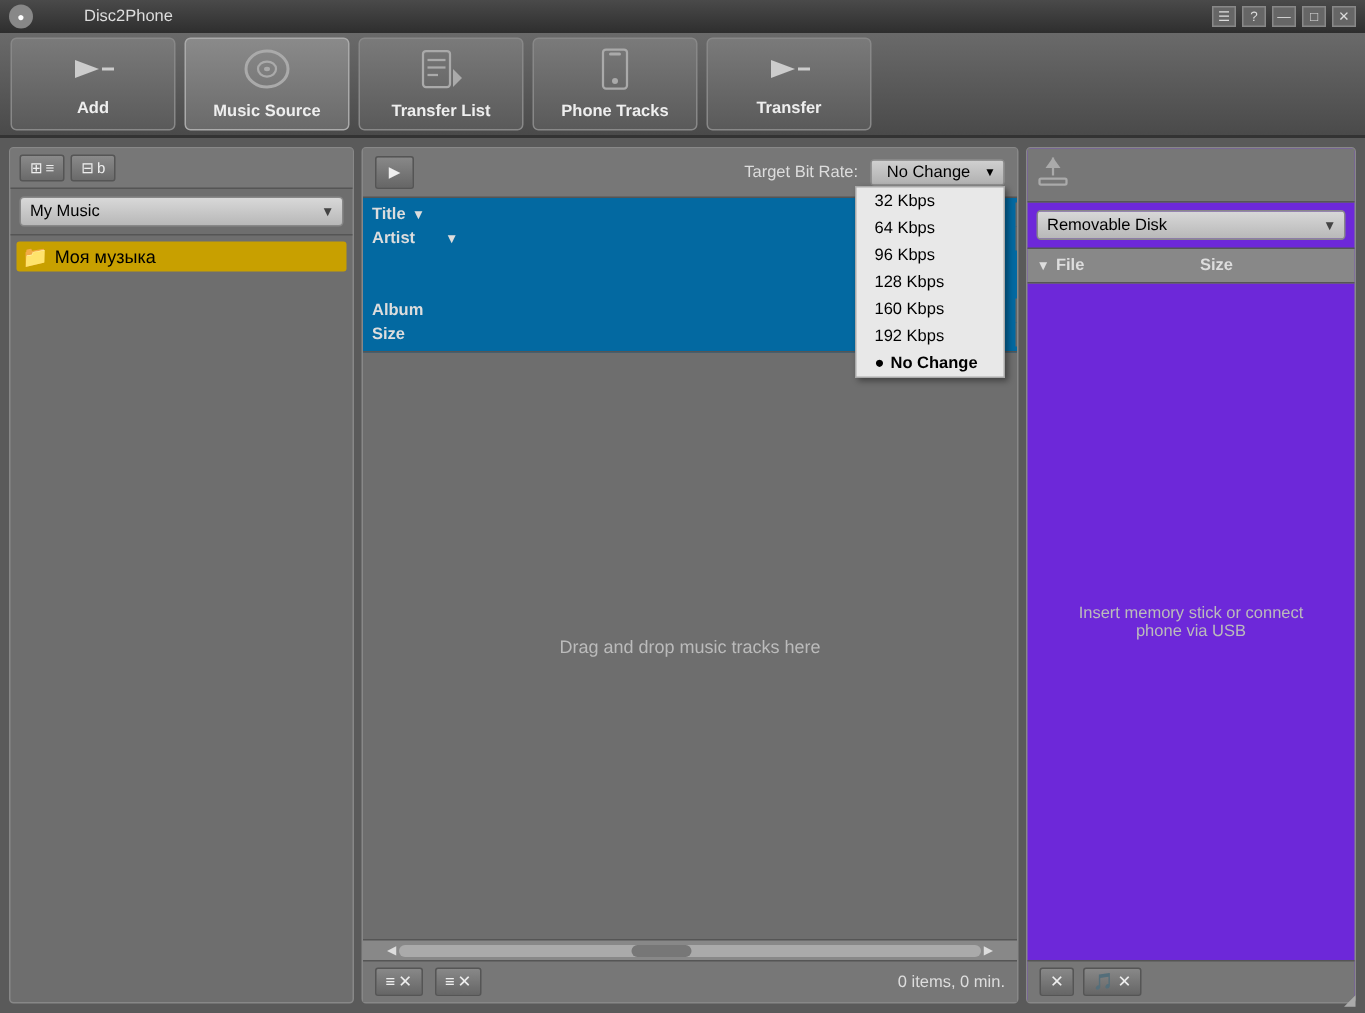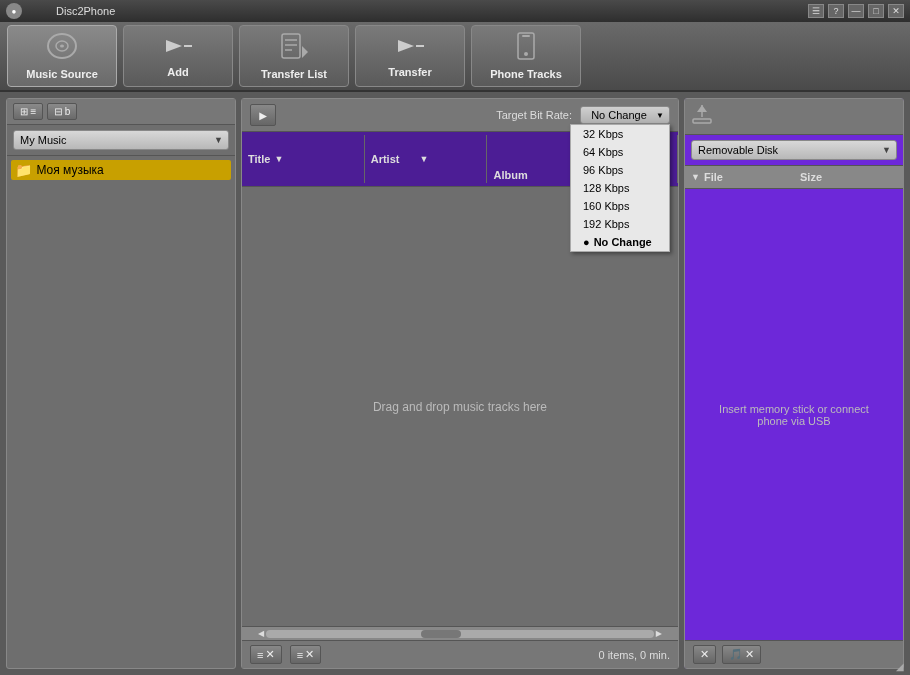--- a/index.html
+++ b/index.html
@@ -254,24 +254,25 @@
       cursor: pointer;
       white-space: nowrap;
     }
     .dropdown-menu .menu-item.selected {
       font-weight: bold;
     }
     .dropdown-menu .menu-item .bullet {
       margin-right: 4px;
     }
     .column-header {
-      background: #4c1d95;
+      background: #0369a1;
       display: flex;
       border-bottom: 1px solid #555;
       padding: 3px 0;
+      flex-direction: column;
     }
     .col-hdr {
       padding: 2px 6px;
       color: #ddd;
       font-size: 11px;
       font-weight: bold;
       border-right: 1px solid #666;
       flex: 1;
     }
     .col-hdr.title { flex: 2; display: flex; align-items: center; gap: 4px; }
@@ -431,69 +432,69 @@
     <div class="title-controls">
       <span>☰</span>
       <span>?</span>
       <span>—</span>
       <span>□</span>
       <span>✕</span>
     </div>
   </div>
 
   <div id="toolbar">
+    <div class="toolbar-btn">
+      <span class="btn-icon">
+        <svg width="32" height="24" viewBox="0 0 32 24">
+          <polygon points="4,6 20,12 4,18" fill="#ccc"></polygon>
+          <line x1="22" y1="12" x2="30" y2="12" stroke="#ccc" stroke-width="2"></line>
+        </svg>
+      </span>
+      <span>Add</span>
+    </div>
     <div class="toolbar-btn active">
       <span class="btn-icon">
         <svg width="32" height="28" viewBox="0 0 32 28">
           <ellipse cx="16" cy="14" rx="14" ry="12" fill="none" stroke="#aaa" stroke-width="2"></ellipse>
           <ellipse cx="16" cy="14" rx="6" ry="5" fill="none" stroke="#aaa" stroke-width="1.5"></ellipse>
           <ellipse cx="16" cy="14" rx="2" ry="1.5" fill="#aaa"></ellipse>
         </svg>
       </span>
       <span>Music Source</span>
-    </div>
-    <div class="toolbar-btn">
-      <span class="btn-icon">
-        <svg width="32" height="24" viewBox="0 0 32 24">
-          <polygon points="4,6 20,12 4,18" fill="#ccc"></polygon>
-          <line x1="22" y1="12" x2="30" y2="12" stroke="#ccc" stroke-width="2"></line>
-        </svg>
-      </span>
-      <span>Add</span>
     </div>
     <div class="toolbar-btn">
       <span class="btn-icon">
         <svg width="32" height="28" viewBox="0 0 32 28">
           <rect x="4" y="2" width="18" height="24" rx="2" fill="none" stroke="#aaa" stroke-width="1.5"></rect>
           <line x1="7" y1="8" x2="19" y2="8" stroke="#aaa" stroke-width="1.5"></line>
           <line x1="7" y1="13" x2="19" y2="13" stroke="#aaa" stroke-width="1.5"></line>
           <line x1="7" y1="18" x2="14" y2="18" stroke="#aaa" stroke-width="1.5"></line>
           <polygon points="24,14 30,20 24,26" fill="#aaa"></polygon>
         </svg>
       </span>
       <span>Transfer List</span>
     </div>
     <div class="toolbar-btn">
       <span class="btn-icon">
-        <svg width="32" height="24" viewBox="0 0 32 24">
-          <polygon points="4,6 20,12 4,18" fill="#ccc"></polygon>
-          <line x1="22" y1="12" x2="30" y2="12" stroke="#ccc" stroke-width="2"></line>
-        </svg>
-      </span>
-      <span>Transfer</span>
-    </div>
-    <div class="toolbar-btn">
-      <span class="btn-icon">
         <svg width="22" height="28" viewBox="0 0 22 28">
           <rect x="3" y="1" width="16" height="26" rx="2" fill="none" stroke="#aaa" stroke-width="1.5"></rect>
           <rect x="7" y="3" width="8" height="2" rx="1" fill="#aaa"></rect>
           <circle cx="11" cy="22" r="2" fill="#aaa"></circle>
         </svg>
       </span>
       <span>Phone Tracks</span>
+    </div>
+    <div class="toolbar-btn">
+      <span class="btn-icon">
+        <svg width="32" height="24" viewBox="0 0 32 24">
+          <polygon points="4,6 20,12 4,18" fill="#ccc"></polygon>
+          <line x1="22" y1="12" x2="30" y2="12" stroke="#ccc" stroke-width="2"></line>
+        </svg>
+      </span>
+      <span>Transfer</span>
     </div>
   </div>
 
   <div id="main">
 
     <div id="left-panel">
       <div class="panel-toolbar">
         <button class="small-btn">
           <span>⊞</span>
             <span>≡</span>

